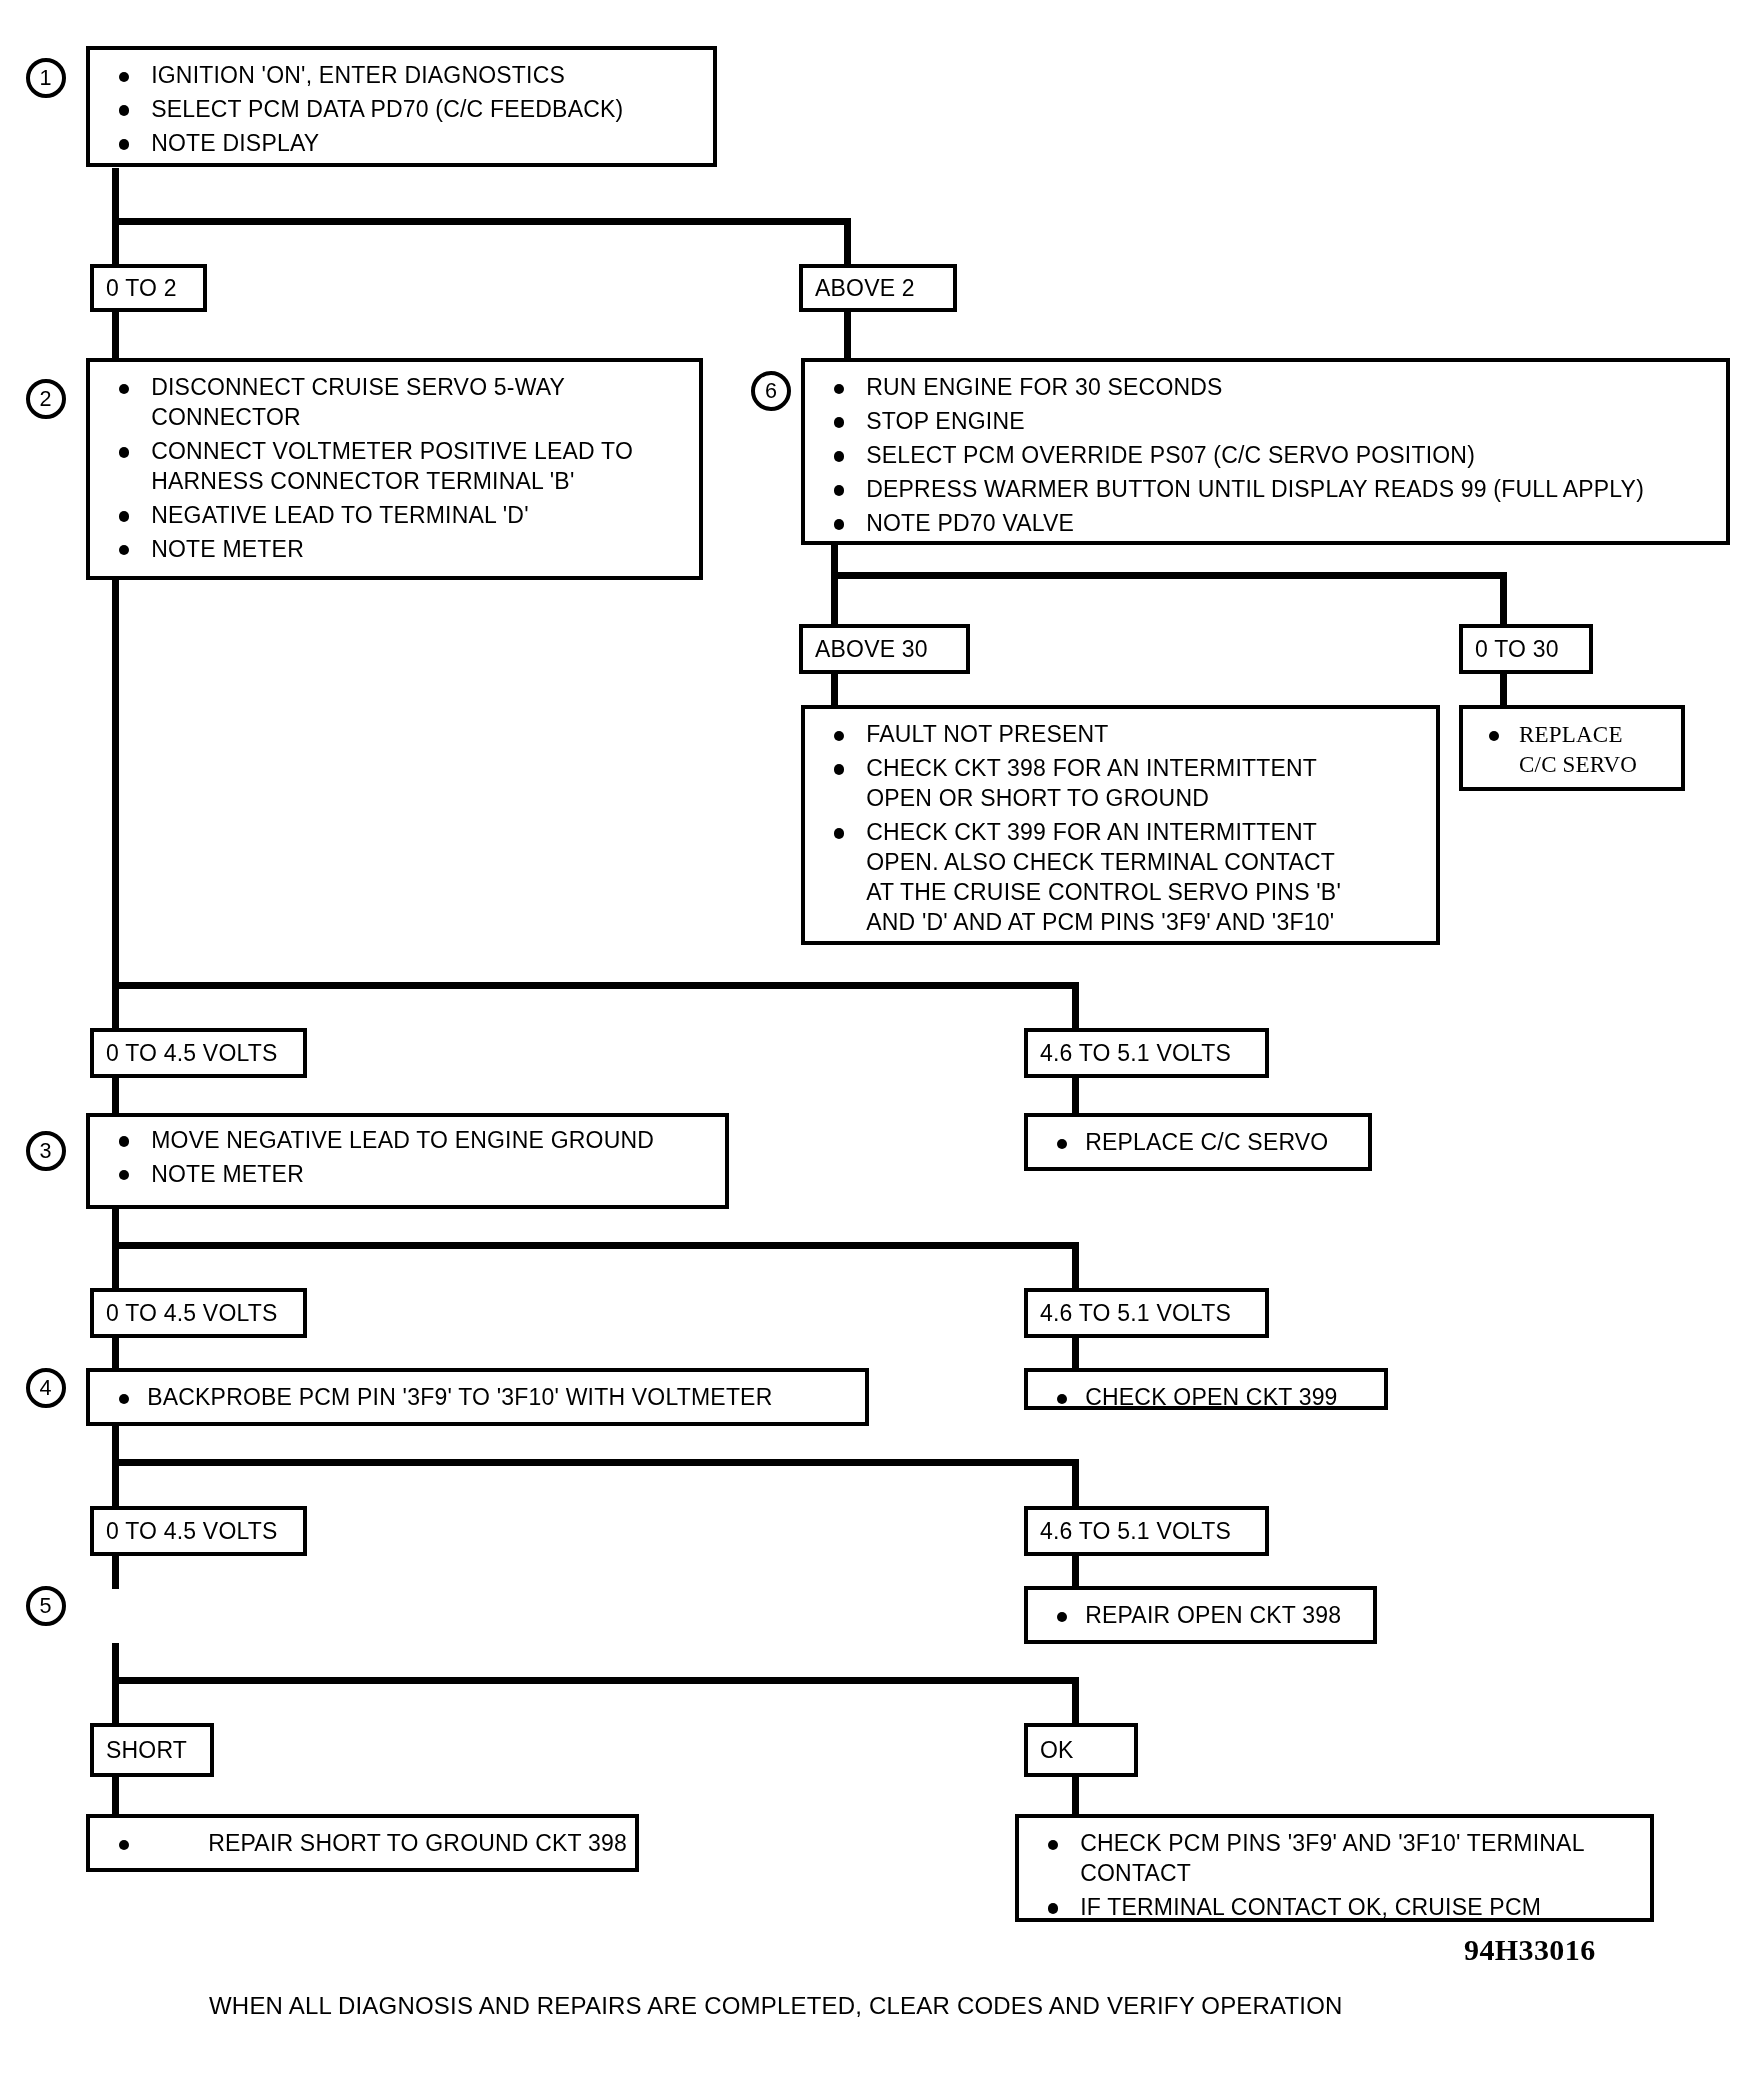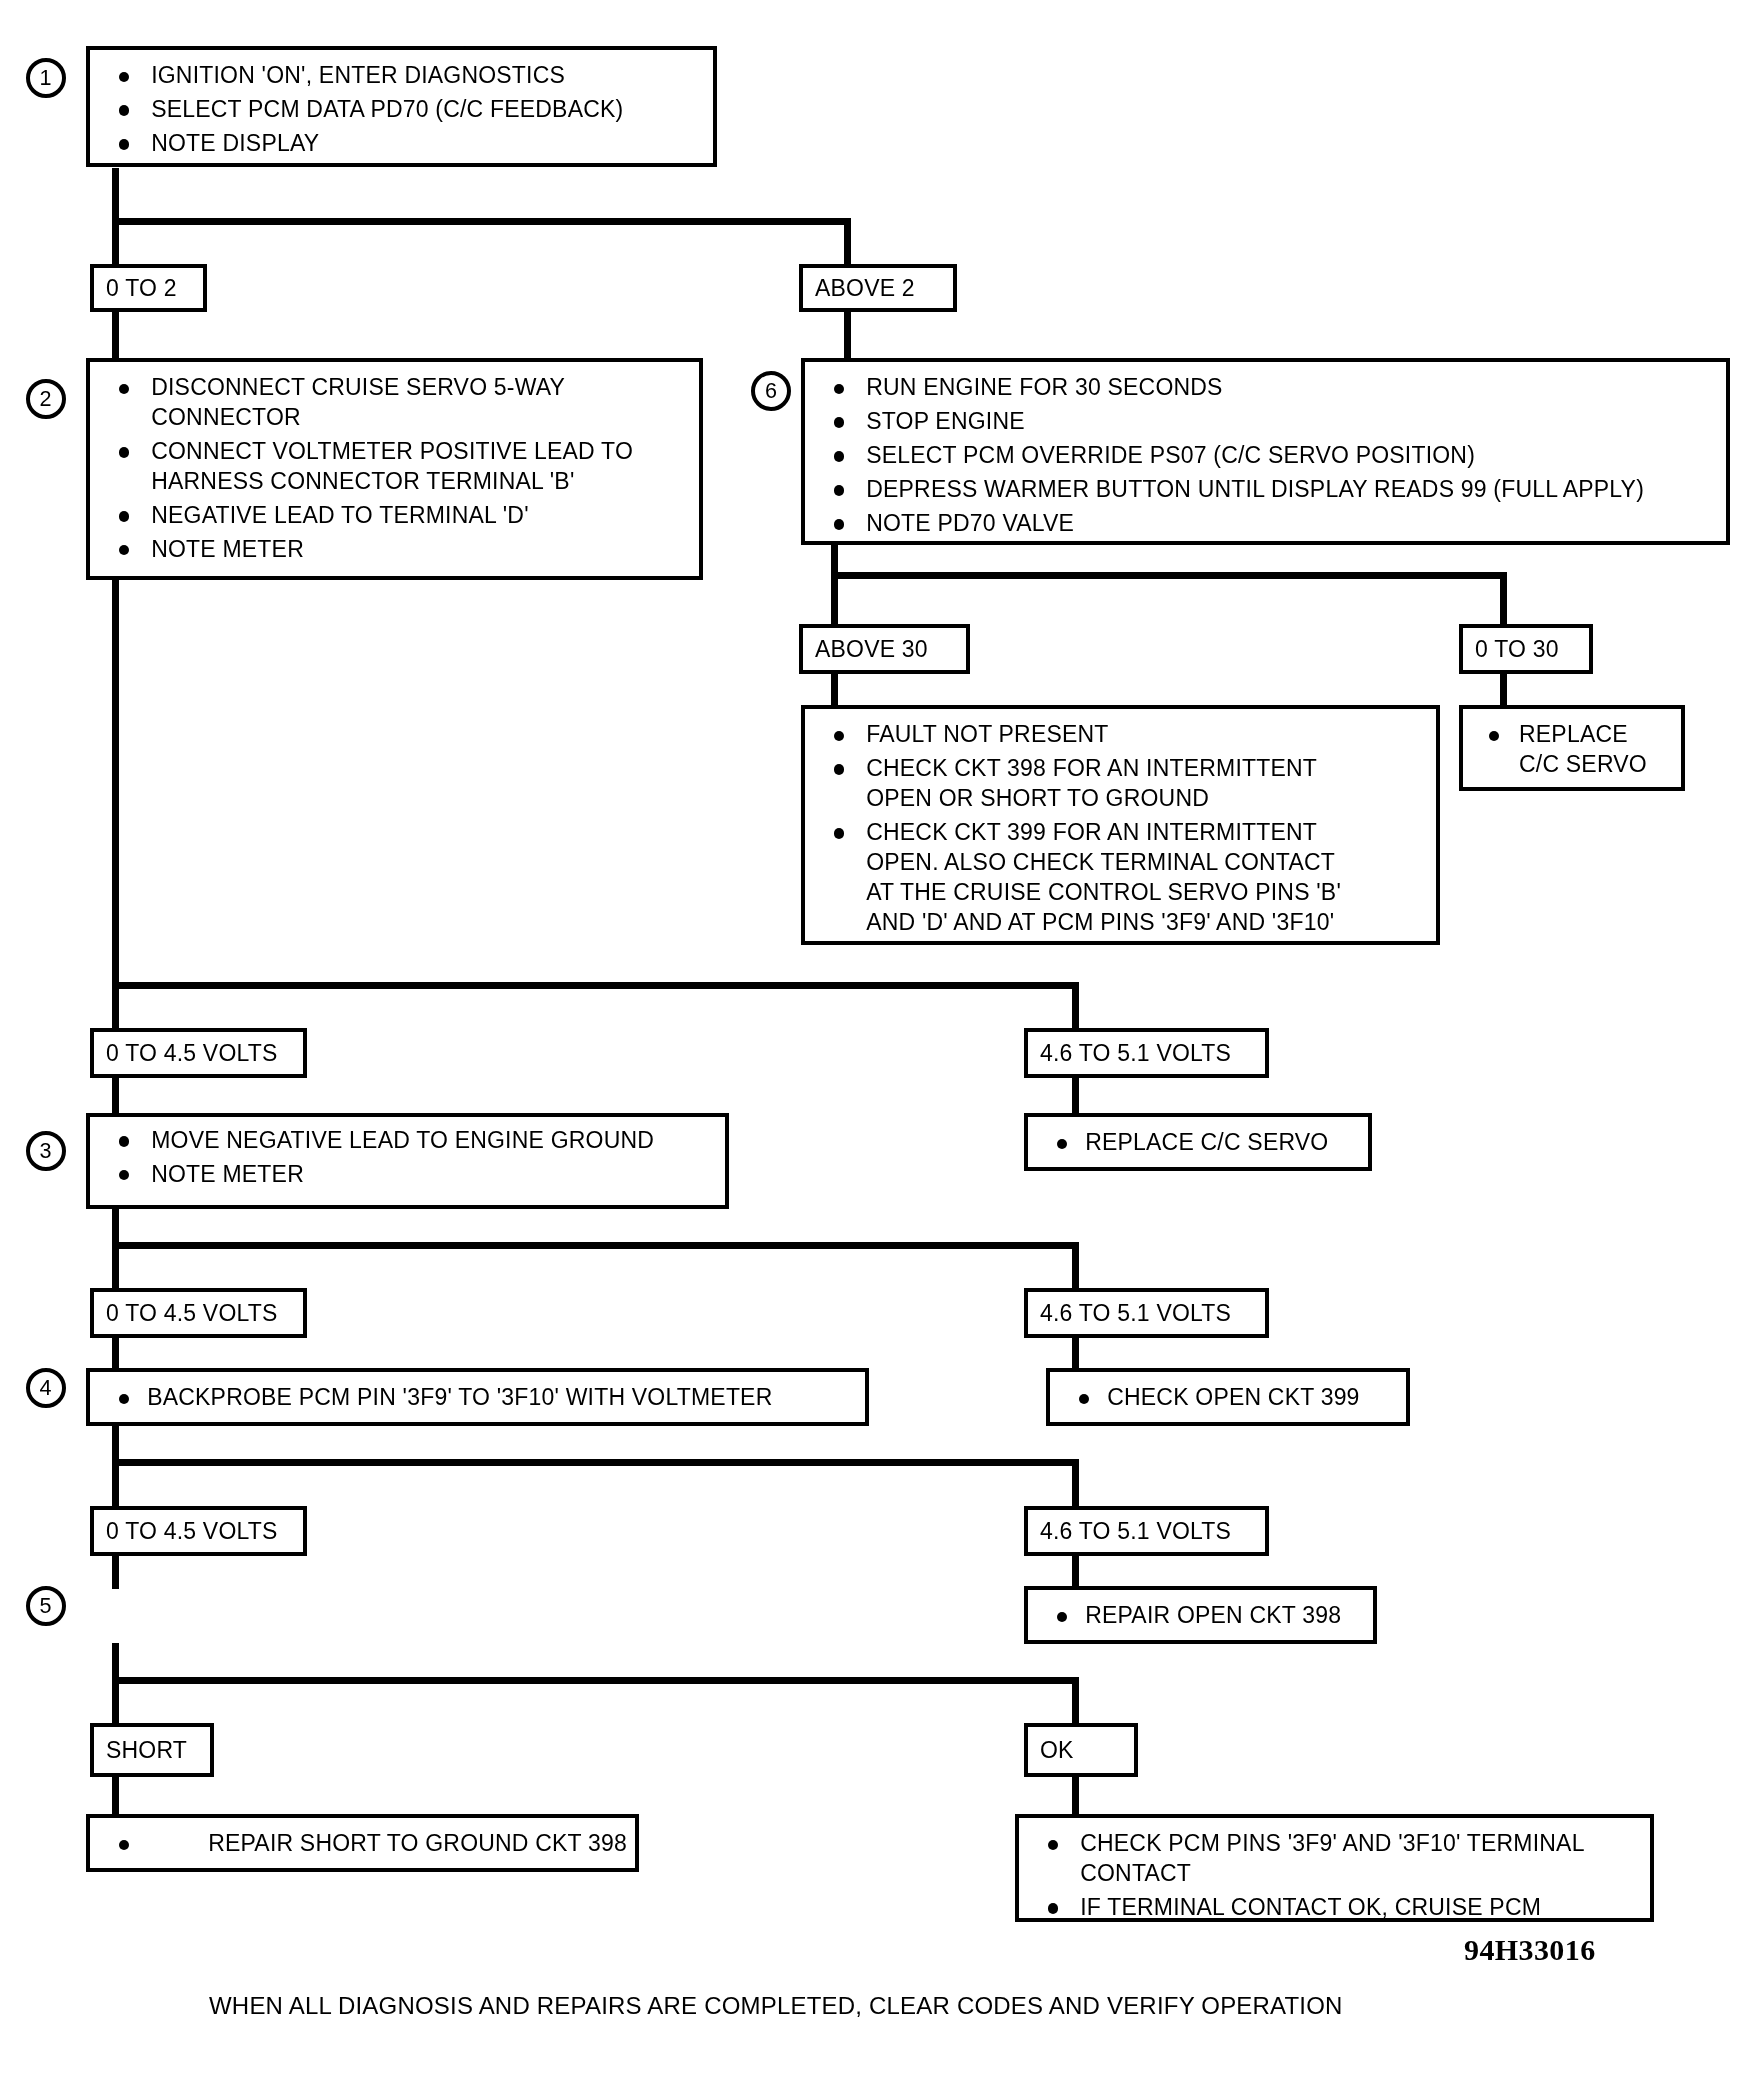--- a/index.html
+++ b/index.html
@@ -68,21 +68,21 @@
     border-radius: 50%;
     background: #000000;
   }
   
   .box.compact ul.bullets > li {
     padding-left: 46px;
   }
   .box.compact .box-inner { padding: 10.4px 8px 10.4px 11.2px; }
 
   
-  .box.center-bul ul.bullets > li { padding-left: 48px; }
+  .box.center-bul ul.bullets > li { padding-left: 48px; font-family: Liberation Serif, serif; }
 
   
   .label-box {
     position: absolute;
     border: 4px solid #000000;
     background: #ffffff;
     box-sizing: border-box;
     display: flex;
     align-items: center;
   }
@@ -269,21 +269,21 @@
   <div class="line-v" style="left:1072px; top:1336px; height:35px;"></div>
 
   <div class="step-num" style="left:25.6px; top:1368px;">4</div>
   <div class="box compact" style="left:86px; top:1368px; width:783px; height:58px;">
     <div class="box-inner" style="padding:11.2px 8px 11.2px 11.2px;">
       <ul class="bullets">
         <li>BACKPROBE PCM PIN '3F9' TO '3F10' WITH VOLTMETER</li>
       </ul>
     </div>
   </div>
-  <div class="box compact" style="left:1024px; top:1368px; width:364px; height:58px;margin-left:22px;">
+  <div class="box compact" style="left:1024px; top:1368px; width:364px; height:42px;">
     <div class="box-inner" style="padding:11.2px 8px 11.2px 11.2px;">
       <ul class="bullets">
         <li>CHECK OPEN CKT 399</li>
       </ul>
     </div>
   </div>
 
   <div class="line-v" style="left:112px; top:1426px; height:40px;"></div>
   <div class="line-h" style="left:112px; top:1459px; width:967px;"></div>
   <div class="line-v" style="left:1072px; top:1459px; height:50px;"></div>

